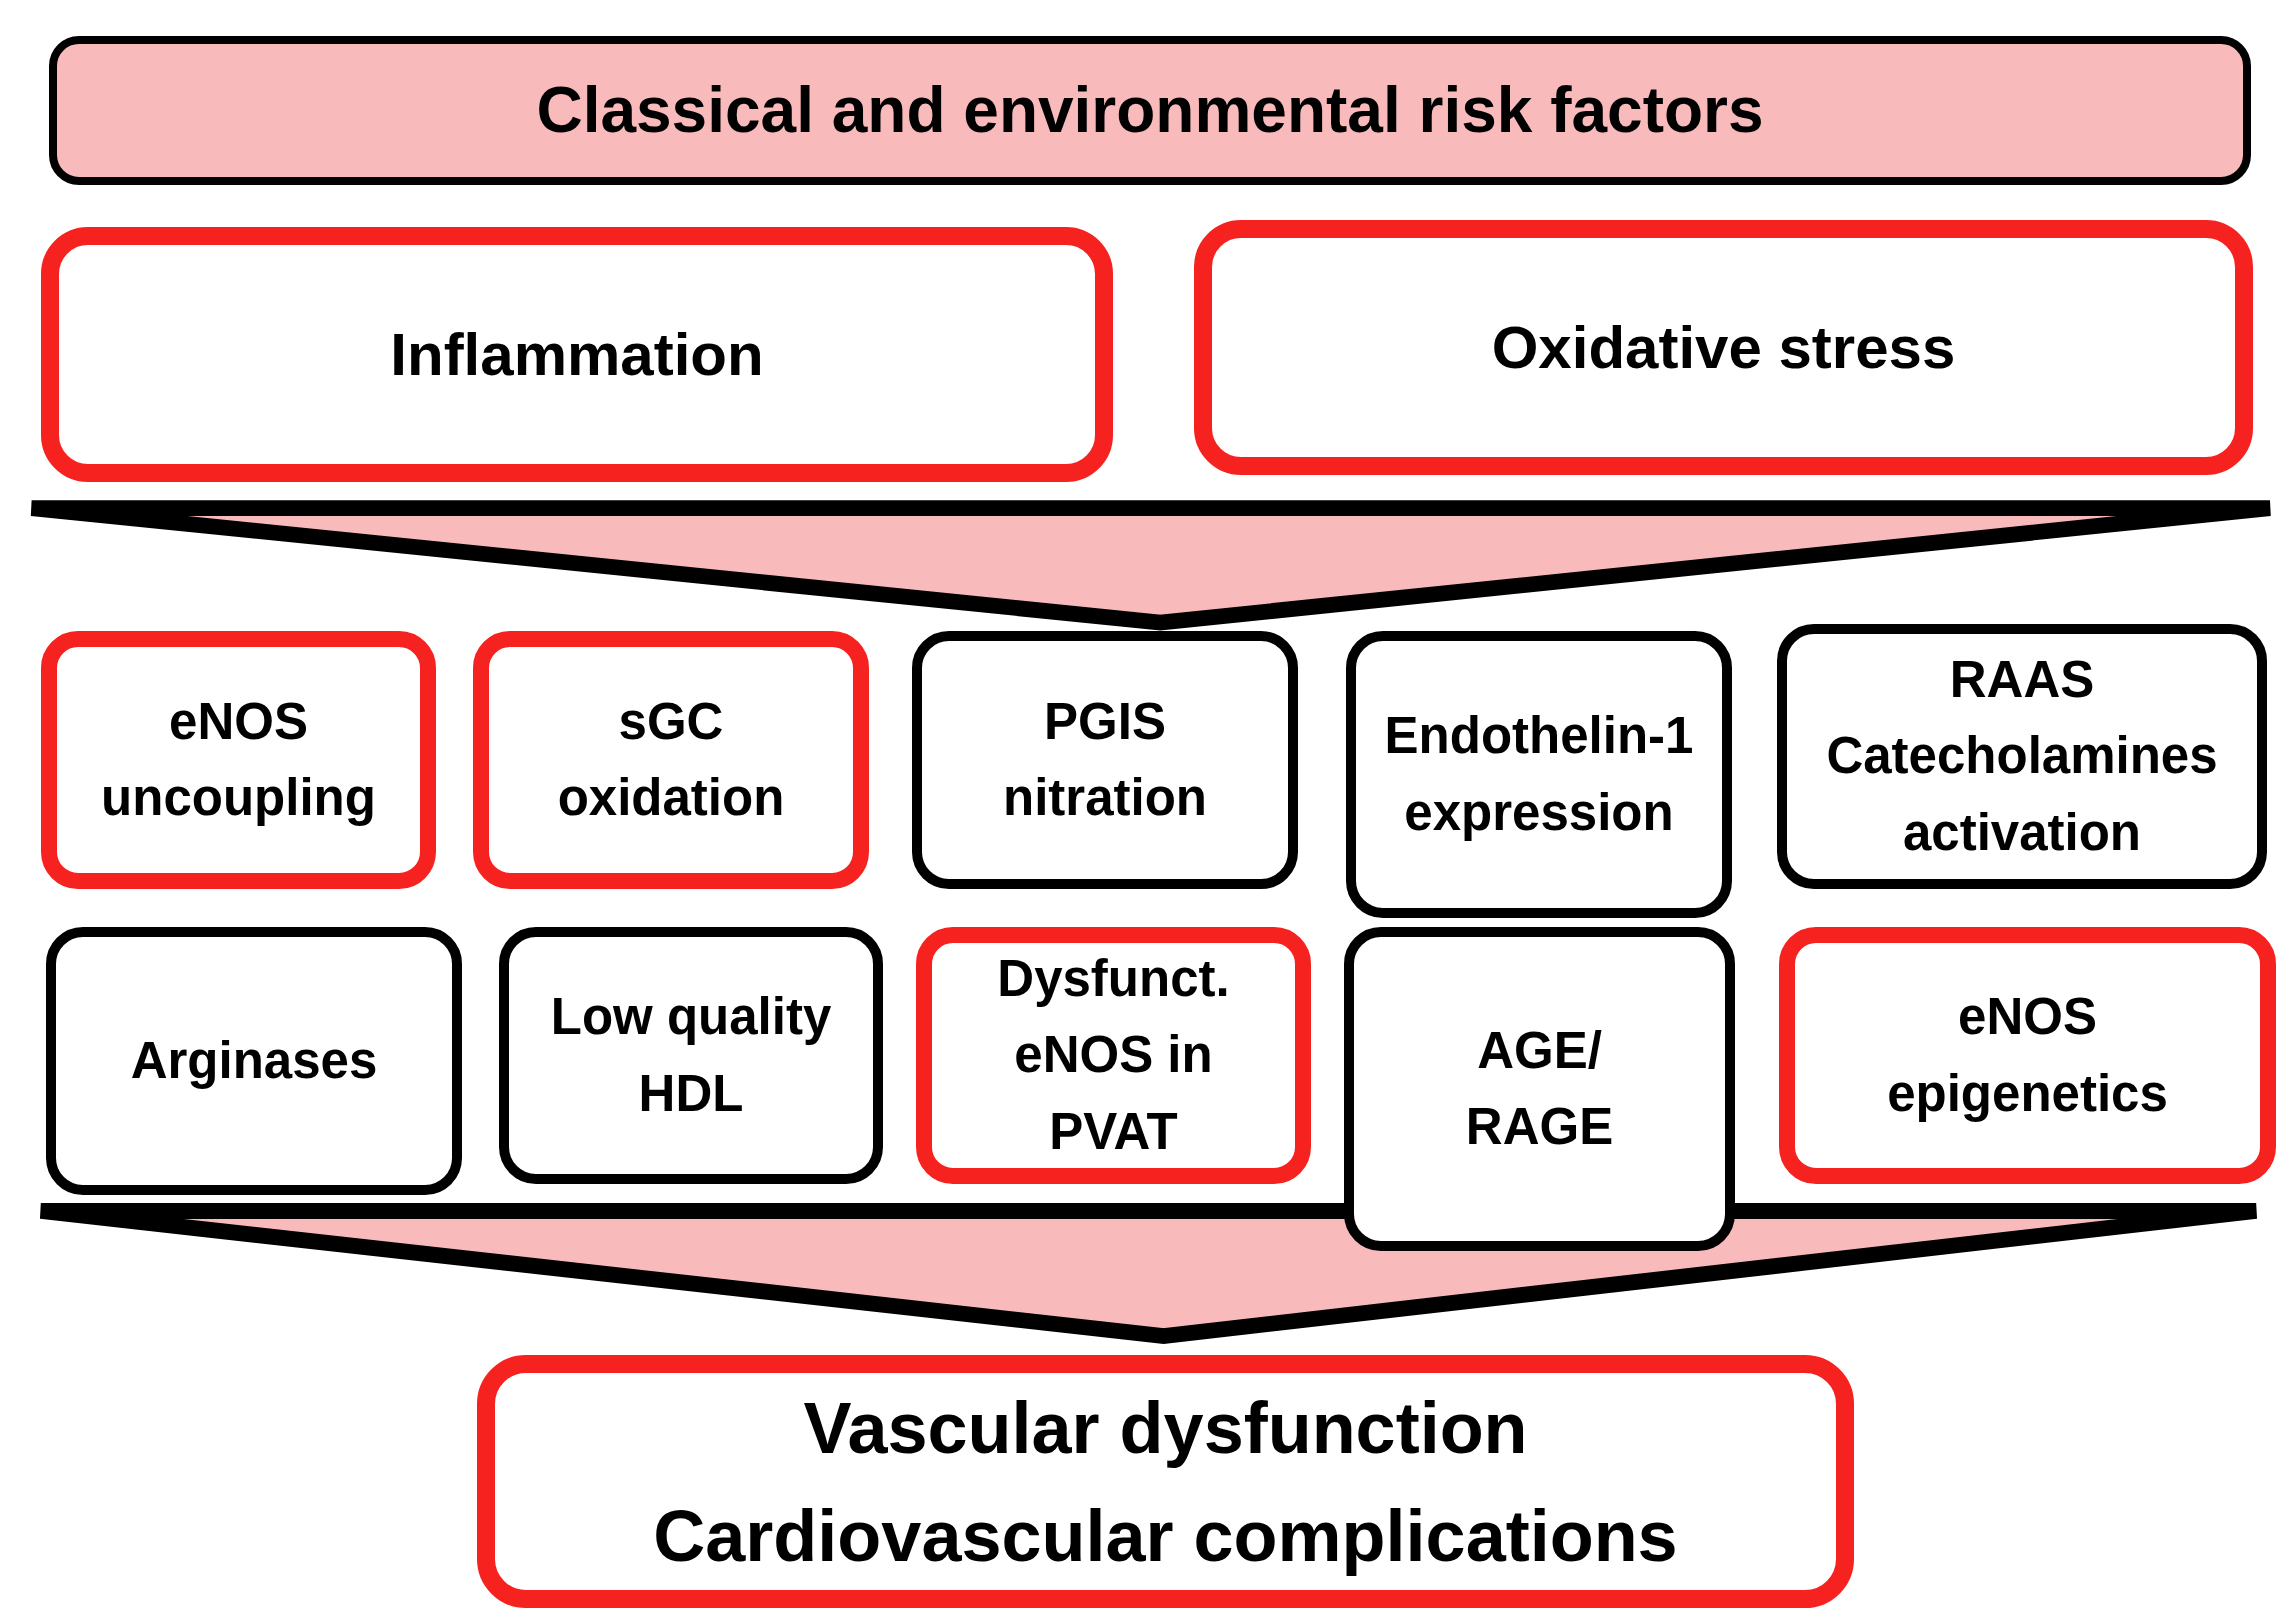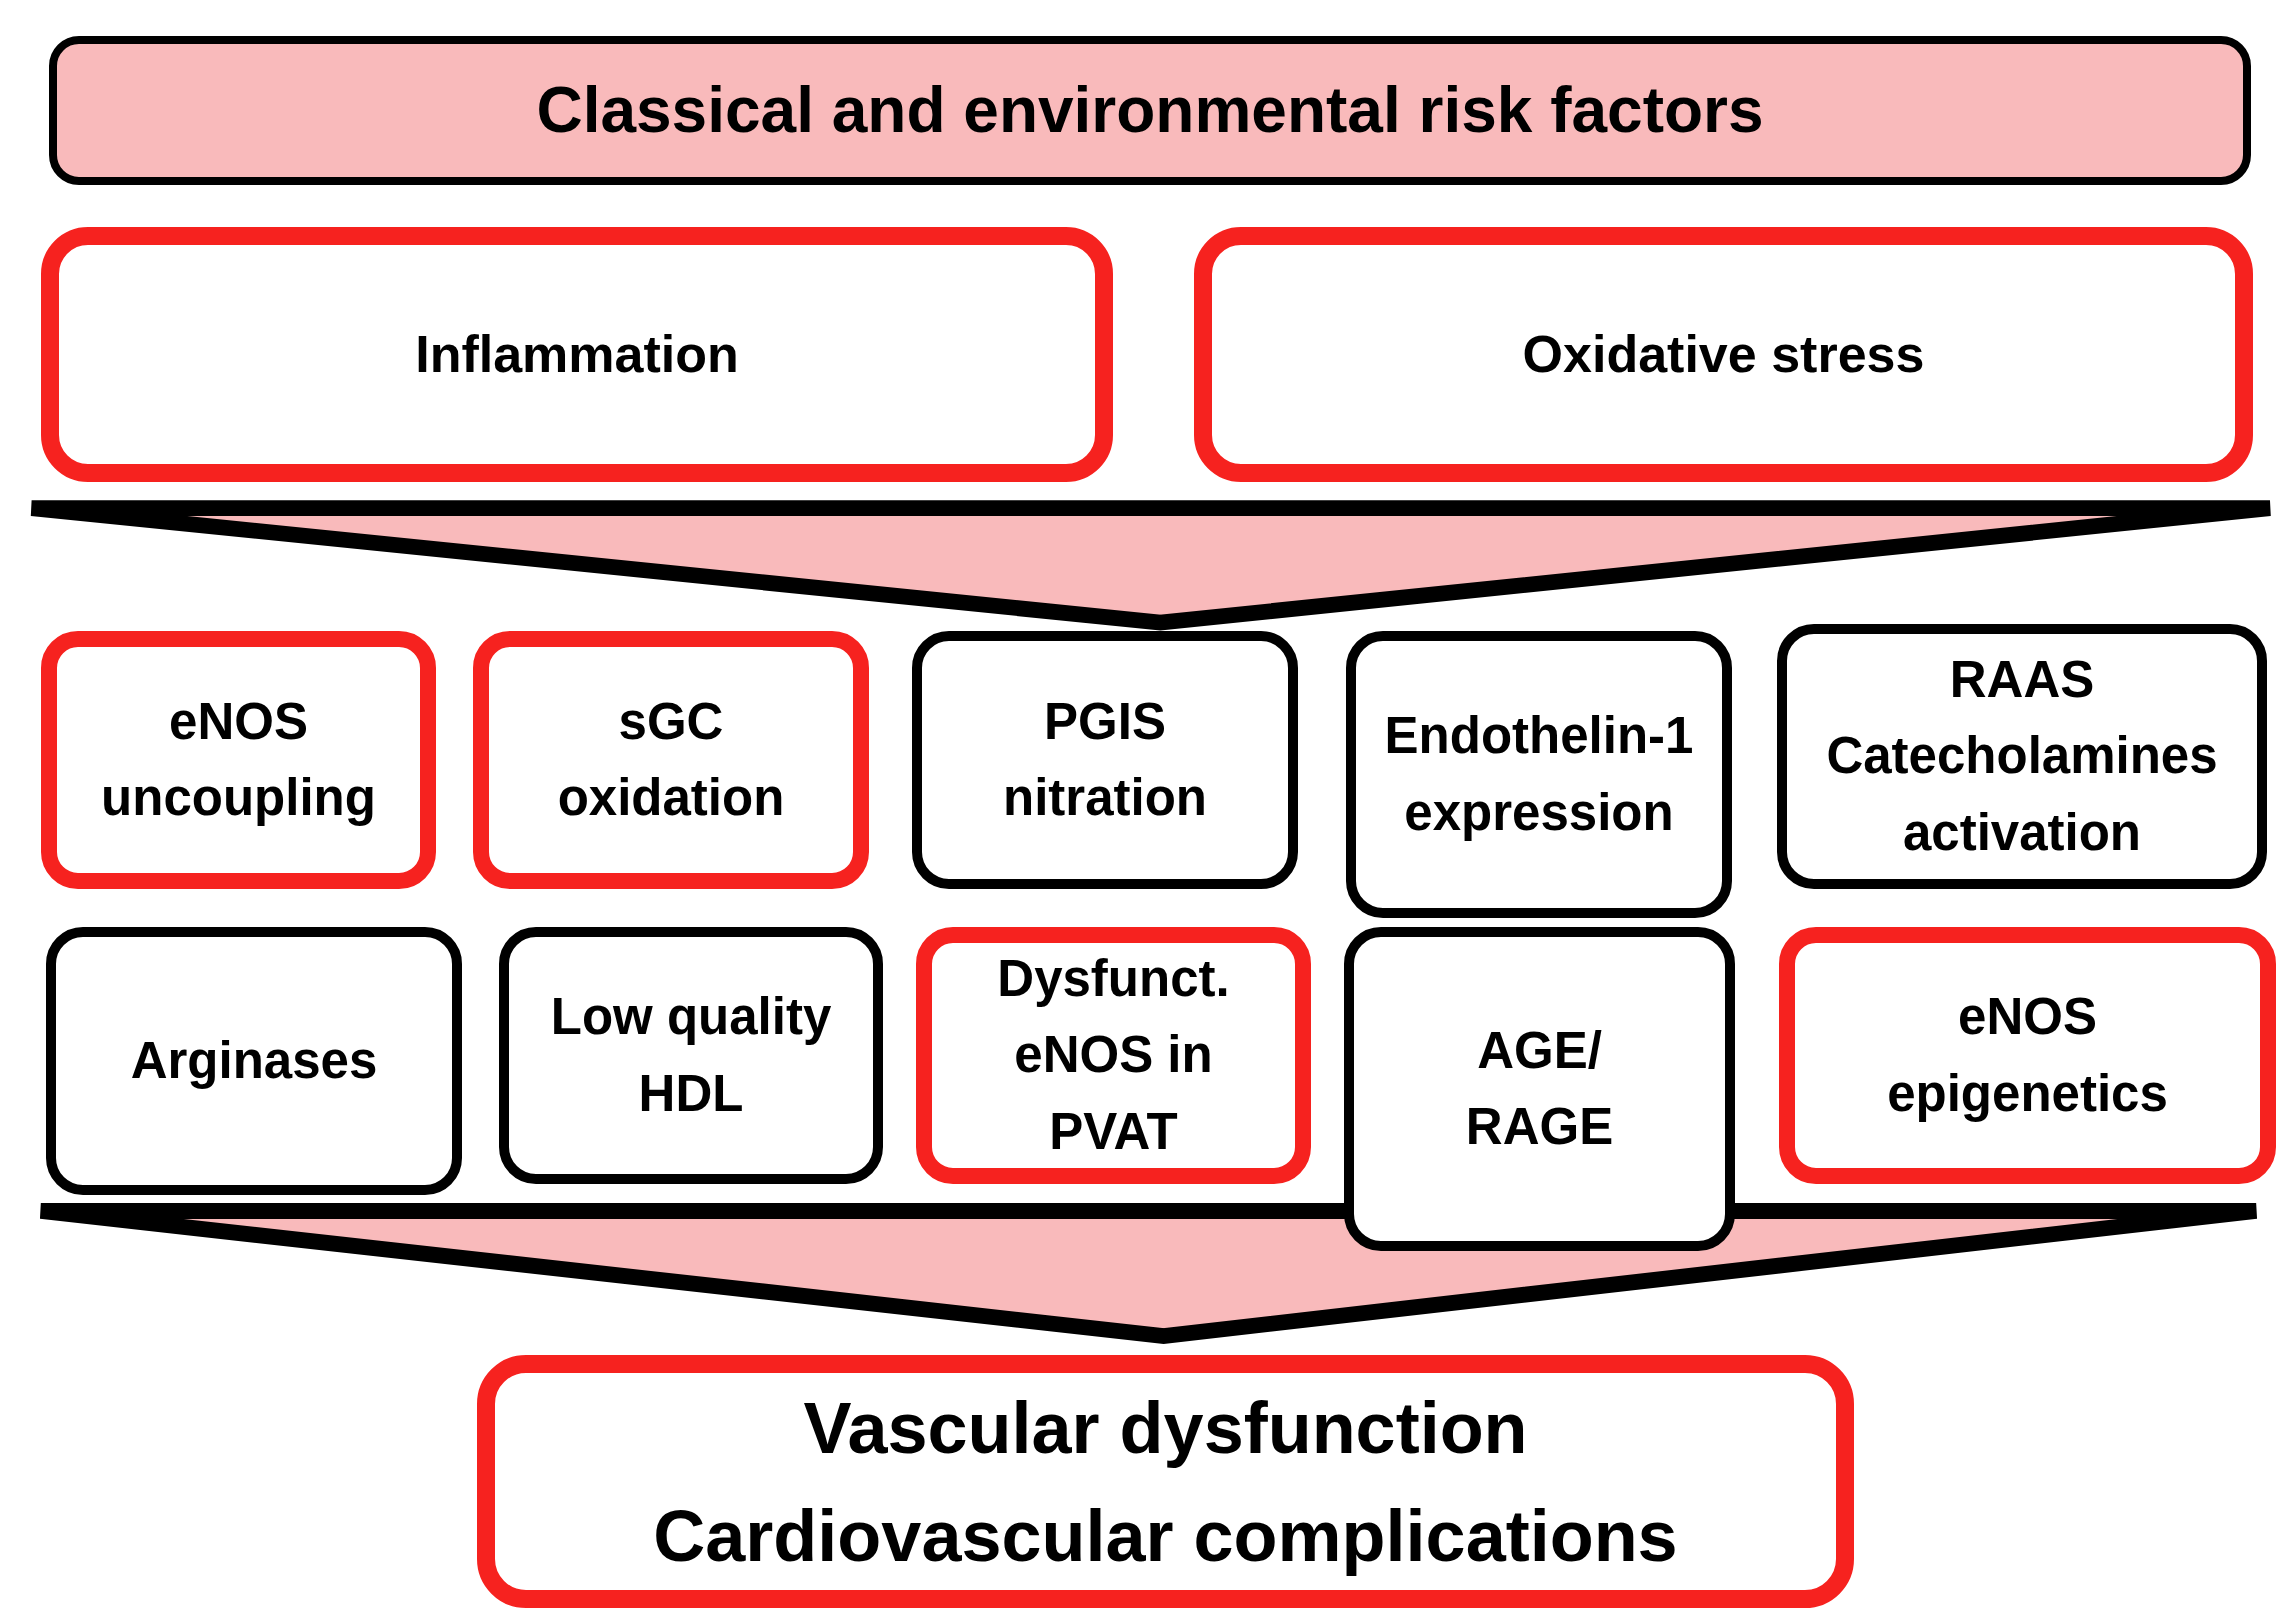--- a/index.html
+++ b/index.html
@@ -32,21 +32,21 @@
   .top-banner{
     background:var(--pink);
     border:8px solid var(--black);
     border-radius:30px;
     font-size:64px;
     line-height:1.2;
   }
   .big-box{
     border:18px solid var(--red);
     border-radius:47px;
-    font-size:52px;
+    font-size:60px;
     line-height:1.2;
   }
   .small-box{
     border:10px solid var(--black);
     border-radius:37px;
     font-size:51px;
     line-height:1.5;
   }
   .small-box[data-variant="red"]{
     border:16px solid var(--red);
@@ -76,21 +76,21 @@
 
 <div id="canvas">
 
   <div class="node top-banner" style="left:49px;top:36px;width:2202px;height:149px;">
     <span>Classical and environmental risk factors</span>
   </div>
 
   <div class="node big-box" style="left:41px;top:227px;width:1072px;height:255px;">
     <span>Inflammation</span>
   </div>
-  <div class="node big-box" style="left:1194px;top:227px;width:1059px;height:255px;">
+  <div class="node big-box" style="left:1194px;top:220px;width:1059px;height:255px;">
     <span>Oxidative stress</span>
   </div>
 
   <svg id="funnel-layer" viewBox="0 0 3487 2466">
     <polygon class="funnel" points="48,772 3449,772 1763,946"></polygon>
     <polygon class="funnel" points="62,1840 3428,1840 1768,2030"></polygon>
   </svg>
 
   <div class="node small-box" style="left:41px;top:631px;width:395px;height:258px;" data-variant="red">
     <span>eNOS

